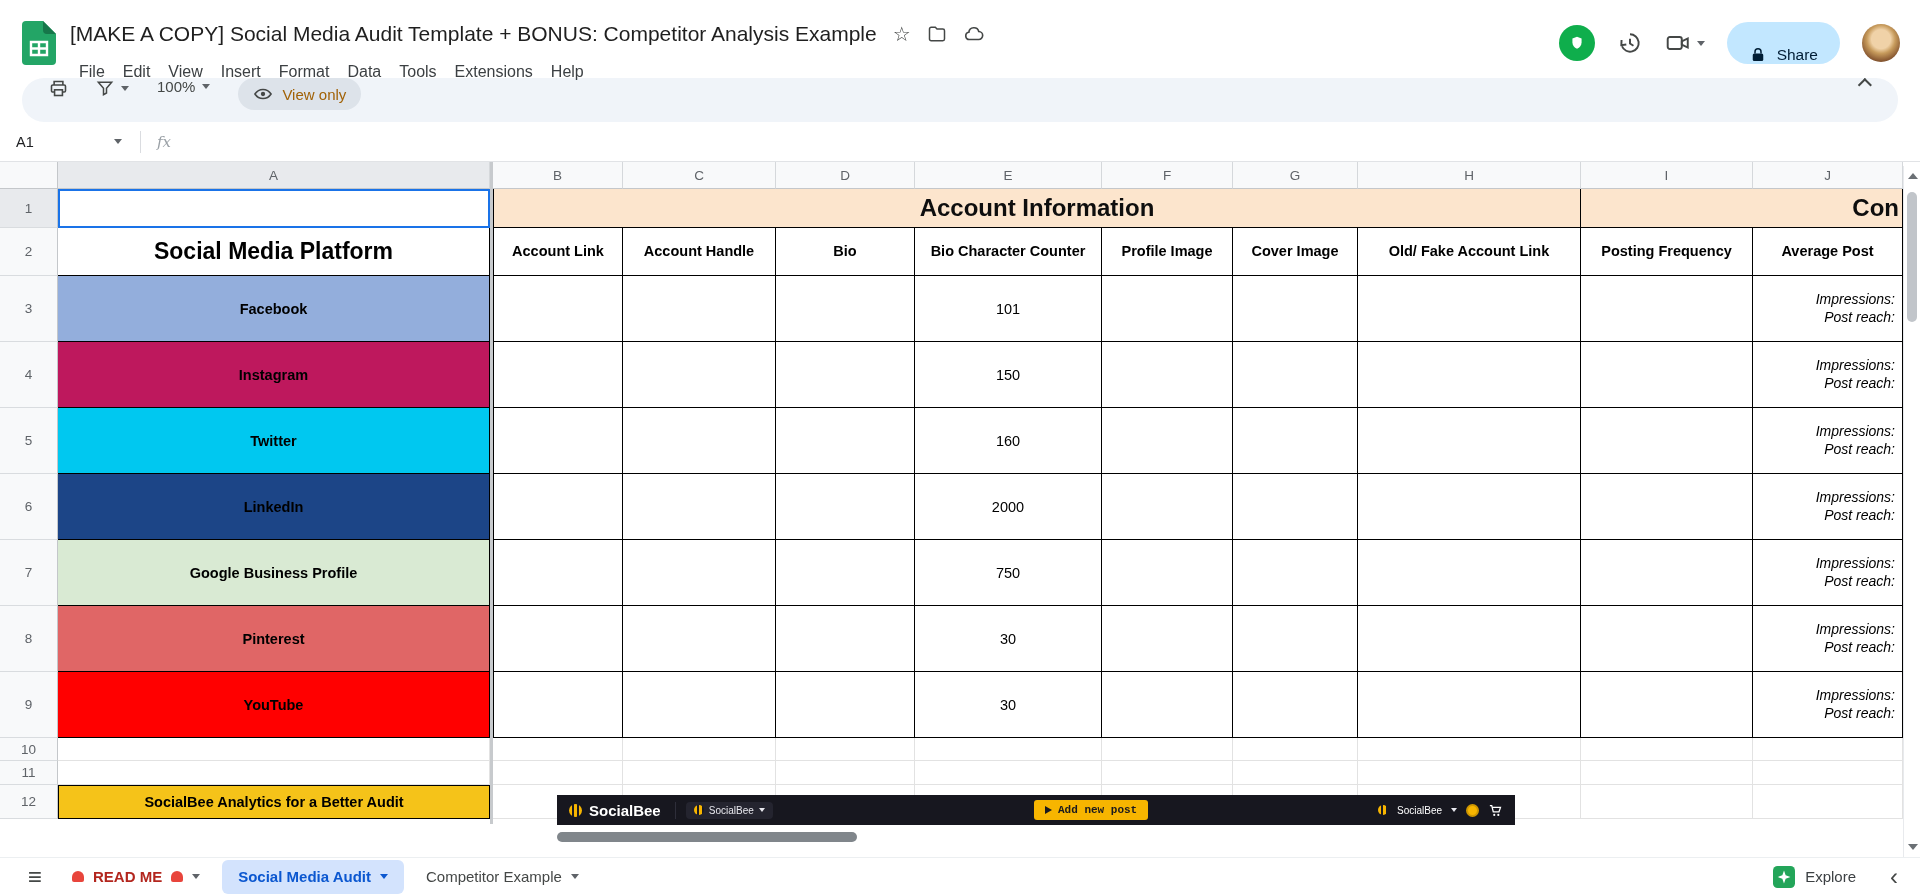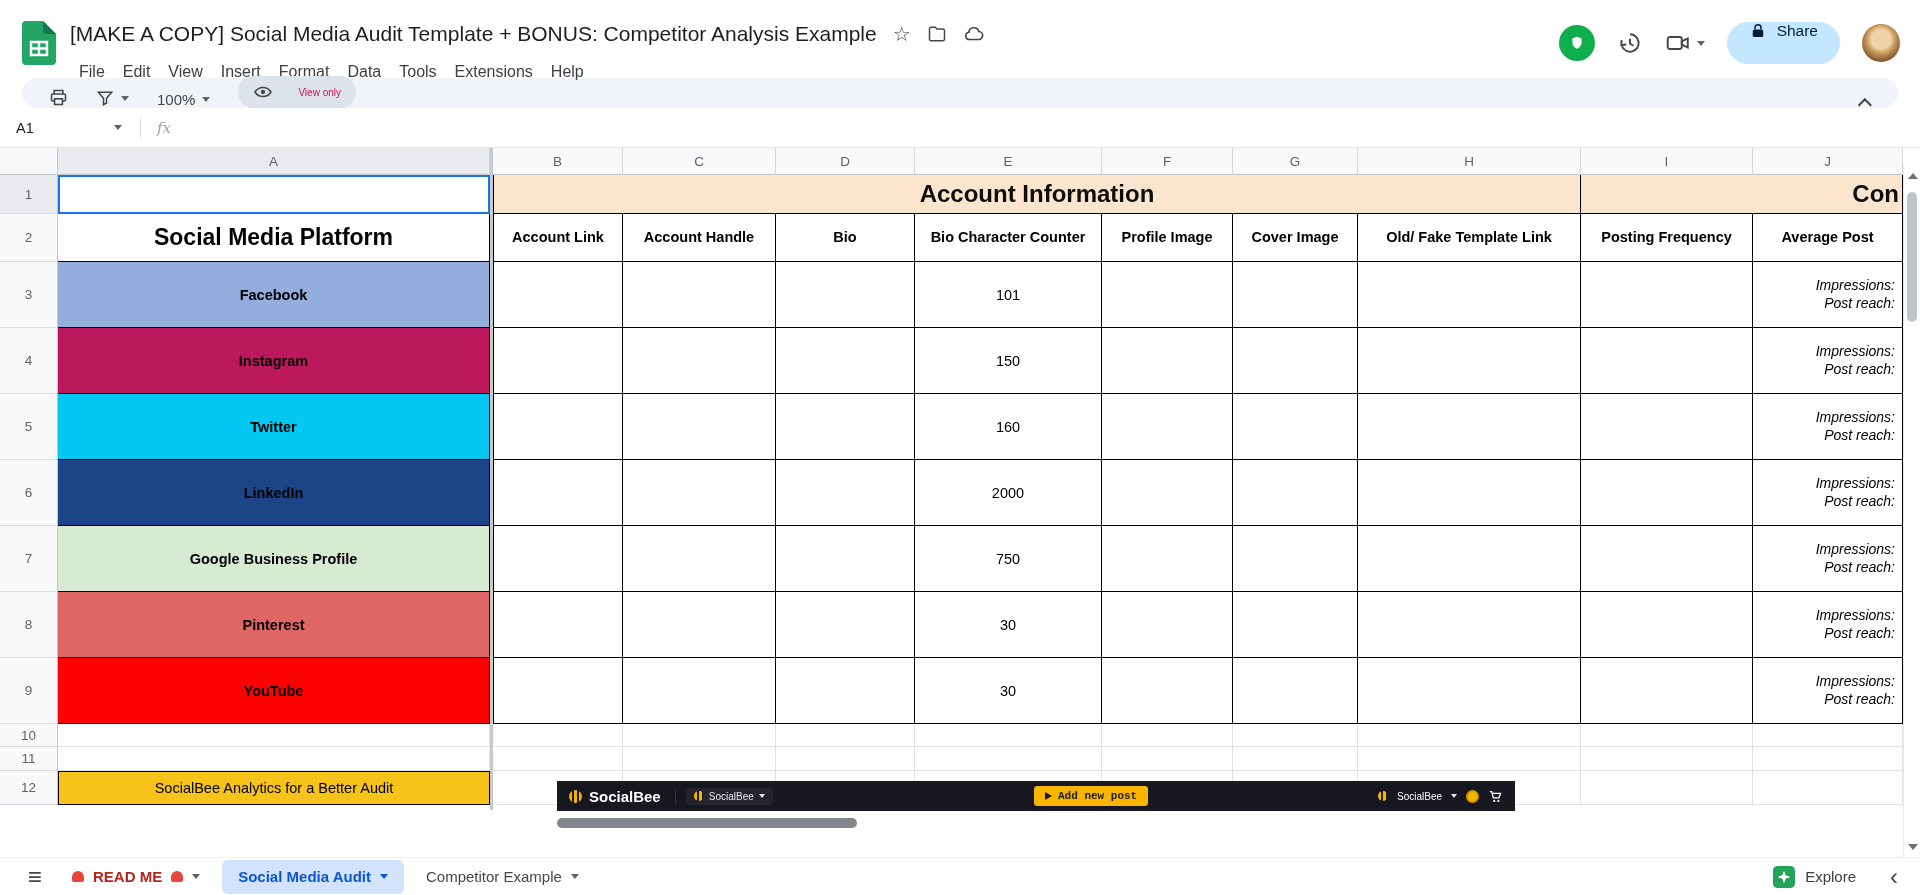--- a/index.html
+++ b/index.html
@@ -13,33 +13,33 @@
   .hdr-main { margin-left:14px; flex:1 1 auto; min-width:0; }
   .title-row { display:flex; align-items:center; gap:16px; height:32px; }
   .doc-title { font-size:21px; color:#1f1f1f; white-space:nowrap; }
   .t-icon { color:#444746; font-size:20px; display:flex; align-items:center; }
   .menu-row { display:flex; margin-top:10px; }
   .menu-item { font-size:16px; color:#3c4043; padding:3px 9px; border-radius:6px; cursor:default; }
   .hdr-right { display:flex; align-items:center; gap:22px; margin-top:4px; flex:0 0 auto; }
   .ext-badge { width:36px; height:36px; border-radius:50%; background:#0fae4c; display:flex; align-items:center; justify-content:center; }
   .hicon { display:flex; align-items:center; }
   .meet { display:flex; align-items:center; gap:6px; }
-  .share-btn { display:flex; align-items:flex-start; gap:10px; background:#c2e7ff; color:#001d35;
+  .share-btn { display:flex; align-items:flex-end; gap:10px; background:#c2e7ff; color:#001d35;
     border-radius:24px; height:42px; padding:0 22px; font-size:15.5px; font-weight:500; }
   .avatar { width:38px; height:38px; border-radius:50%;
     background:radial-gradient(circle at 50% 40%, #f0d2a8 0 32%, #c79b5c 48%, #8a5a33 72%, #4a2f1c 100%); }
 
   
-  .toolbar { margin:2px 22px 0; height:30px; background:#f0f4f9; border-radius:24px;
-    display:flex; align-items:flex-end; padding:0 18px; gap:10px; }
+  .toolbar { margin:2px 22px 0; height:44px; background:#f0f4f9; border-radius:24px;
+    display:flex; align-items:flex-start; padding:0 18px; gap:10px; }
   .tbi { display:flex; align-items:center; padding:0 8px; }
   .tb-group { display:flex; align-items:center; gap:6px; padding:0 8px; }
   .tb-zoom { display:flex; align-items:center; gap:7px; font-size:15px; color:#444746; padding:0 10px; }
-  .view-only-chip { display:flex; align-items:center; gap:25px; background:#dde3ea; border-radius:16px;
-    height:32px; padding:0 15px; font-size:10px; color:#be185d; margin-left:8px; }
+  .view-only-chip { display:flex; align-items:center; gap:9px; background:#dde3ea; border-radius:16px;
+    height:32px; padding:0 15px; font-size:15px; color:#a16207; margin-left:8px; }
   .tb-collapse { margin-left:auto; display:flex; align-items:center; padding-right:8px; }
   .chev-up { width:10px; height:10px; border-left:2px solid #444746; border-top:2px solid #444746;
     transform:rotate(45deg) translateY(3px); display:inline-block; }
   .caret { display:inline-block; width:0; height:0; border-left:4.5px solid transparent;
     border-right:4.5px solid transparent; border-top:5px solid #5f6368; }
   .caret.blue { border-top-color:#0b57d0; }
   .caret.white { border-top-color:#e8e8ee; border-left-width:3.5px; border-right-width:3.5px; border-top-width:4px; }
 
   
   .fbar { height:40px; display:flex; align-items:center; border-bottom:1px solid #e1e3e6; background:#fff; }
@@ -72,21 +72,21 @@
   .lt { border-right:1px solid #e2e2e2; border-bottom:1px solid #e2e2e2; }
   .a1 { border:2px solid #1a73e8; background:#fff; }
   .section-title { font-weight:700; font-size:24px; color:#0e0e0e; background:#fce5cd; }
   .sec-right { justify-content:flex-end; padding-right:3px; }
   .platform-hdr { font-weight:700; font-size:23px; color:#000; }
   .col-title { font-weight:700; font-size:14.5px; color:#000; text-align:center; line-height:1.15; }
   .platform-name { font-weight:700; font-size:14.5px; color:#000; }
   .bio-num { font-size:14.5px; color:#000; }
   .avg-cell { flex-direction:column; align-items:flex-end; justify-content:center;
     font-style:italic; font-size:14px; color:#000; line-height:1.25; padding-right:7px; }
-  .gold-cell { font-weight:400; font-size:14.5px; color:#000; background:#f5c319; }
+  .gold-cell { font-weight:700; font-size:14.5px; color:#000; background:#f5c319; }
 
   
   .sb-banner { position:absolute; left:557px; top:10px; width:958px; height:30px; background:#17171f;
     display:flex; align-items:center; padding:0 12px; gap:10px; z-index:4; }
   .sb-logo { display:flex; align-items:center; gap:7px; padding-right:14px; border-right:1px solid #2e2e3a; }
   .sb-logo-text { color:#fff; font-weight:700; font-size:15px; }
   .bee { width:13px; height:13px; border-radius:50%; flex:0 0 auto;
     background:repeating-linear-gradient(90deg,#f7b500 0 3px,#1a1a22 3px 5px); }
   .bee.small { width:10px; height:10px; }
   .sb-chip { display:flex; align-items:center; gap:5px; background:#24242f; border-radius:4px;
@@ -259,21 +259,21 @@
     <div class="r" style="height:48px">
       <div class="rowhdr">2</div>
       <div class="cell wA bk platform-hdr">Social Media Platform</div>
       <div class="sp"></div>
       <div class="cell wB bk bk-l col-title">Account Link</div>
       <div class="cell wC bk col-title">Account Handle</div>
       <div class="cell wD bk col-title">Bio</div>
       <div class="cell wE bk col-title">Bio Character Counter</div>
       <div class="cell wF bk col-title">Profile Image</div>
       <div class="cell wG bk col-title">Cover Image</div>
-      <div class="cell wH bk col-title">Old/ Fake Template Link</div>
+      <div class="cell wH bk col-title">Old/ Fake Account Link</div>
       <div class="cell wI bk col-title">Posting Frequency</div>
       <div class="cell wJ bk col-title">Average Post</div>
     </div>
 
     <div class="r" style="height:66px">
       <div class="rowhdr">3</div>
       <div class="cell wA bk platform-name" style="background-color: rgb(147, 174, 220);">Facebook</div>
       <div class="sp"></div>
       <div class="cell wB bk bk-l"></div>
       <div class="cell wC bk"></div>

